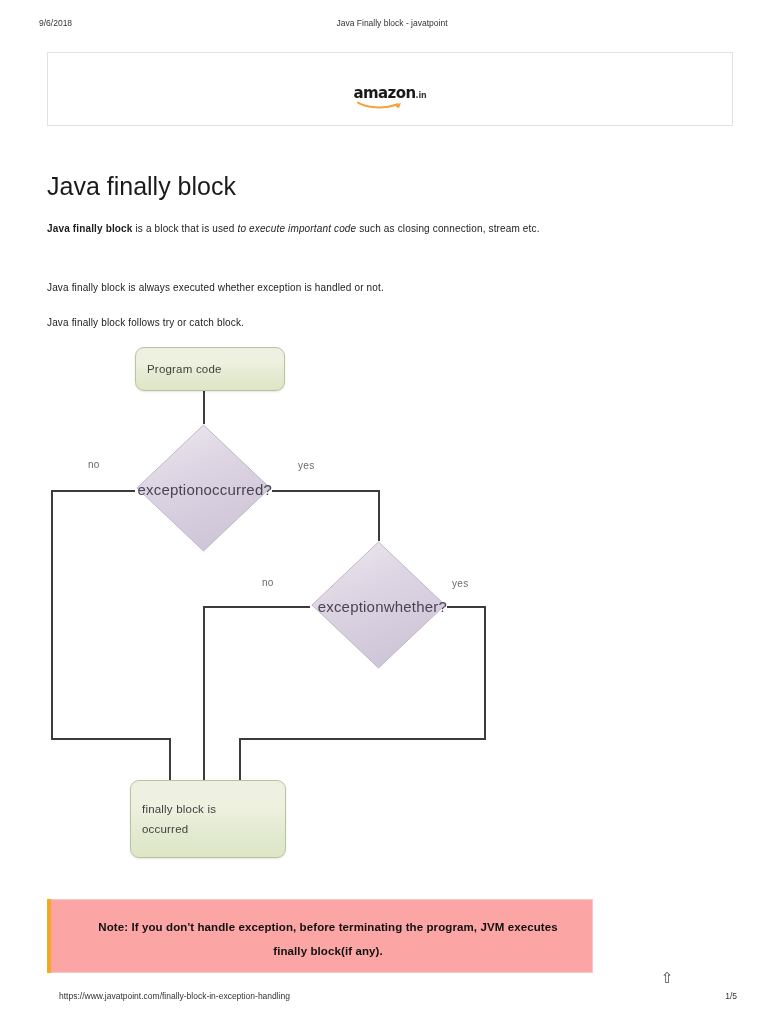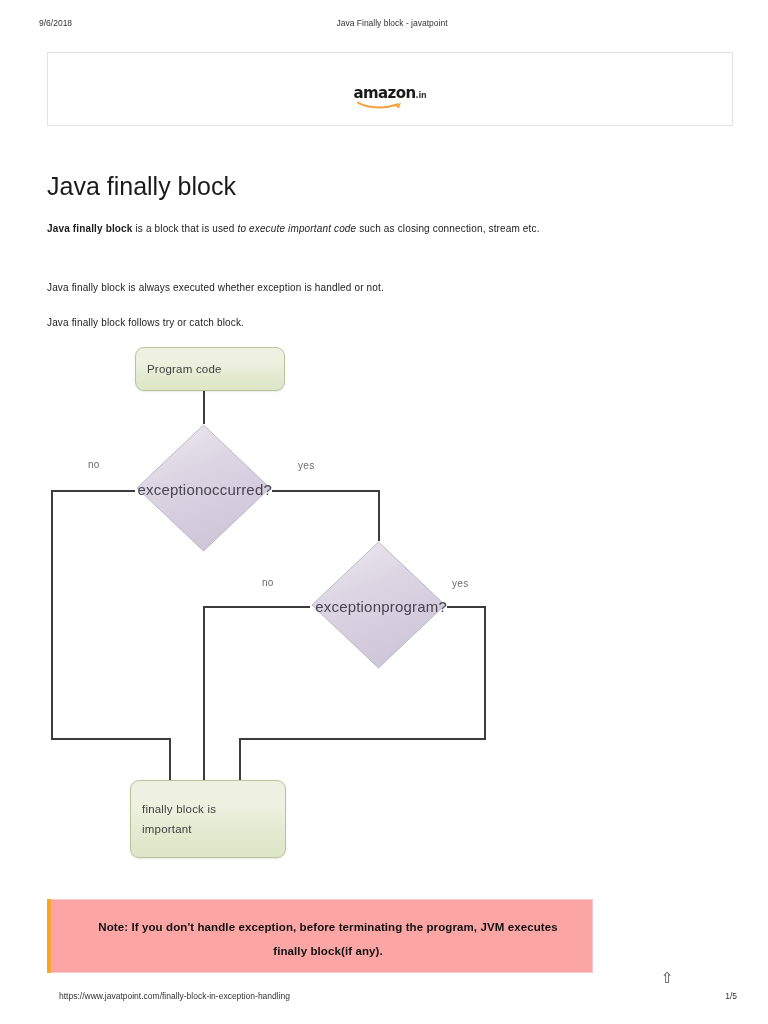--- a/index.html
+++ b/index.html
@@ -324,28 +324,28 @@
         <linearGradient id="diamondGrad2" x1="0" y1="0" x2="0.45" y2="1">
           <stop offset="0%" stop-color="#efecf2"></stop>
           <stop offset="45%" stop-color="#ddd5e3"></stop>
           <stop offset="100%" stop-color="#cfc6d9"></stop>
         </linearGradient>
       </defs>
       <polygon points="68.5,2 135,65 68.5,128 2,65" fill="url(#diamondGrad2)" stroke="#bfb7c9" stroke-width="1"></polygon>
     </svg>
     <div class="fc-diamond-label">
       <span>exception</span>
-      <span>program?</span>
+      <span>whether?</span>
     </div>
   </div>
 
   <div class="fc-node fc-box" id="node-finally-block" style="left:130px; top:780px; width:156px; height:78px;">
     <div class="fc-box-inner">
       <div class="fc-box-line">finally block is</div>
-      <div class="fc-box-line">important</div>
+      <div class="fc-box-line">occurred</div>
     </div>
   </div>
 
   <span class="edge-label" style="left:88px; top:459px;">no</span>
   <span class="edge-label" style="left:298px; top:460px;">yes</span>
   <span class="edge-label" style="left:262px; top:577px;">no</span>
   <span class="edge-label" style="left:452px; top:578px;">yes</span>
 </div>
 
 <div class="note-box">

